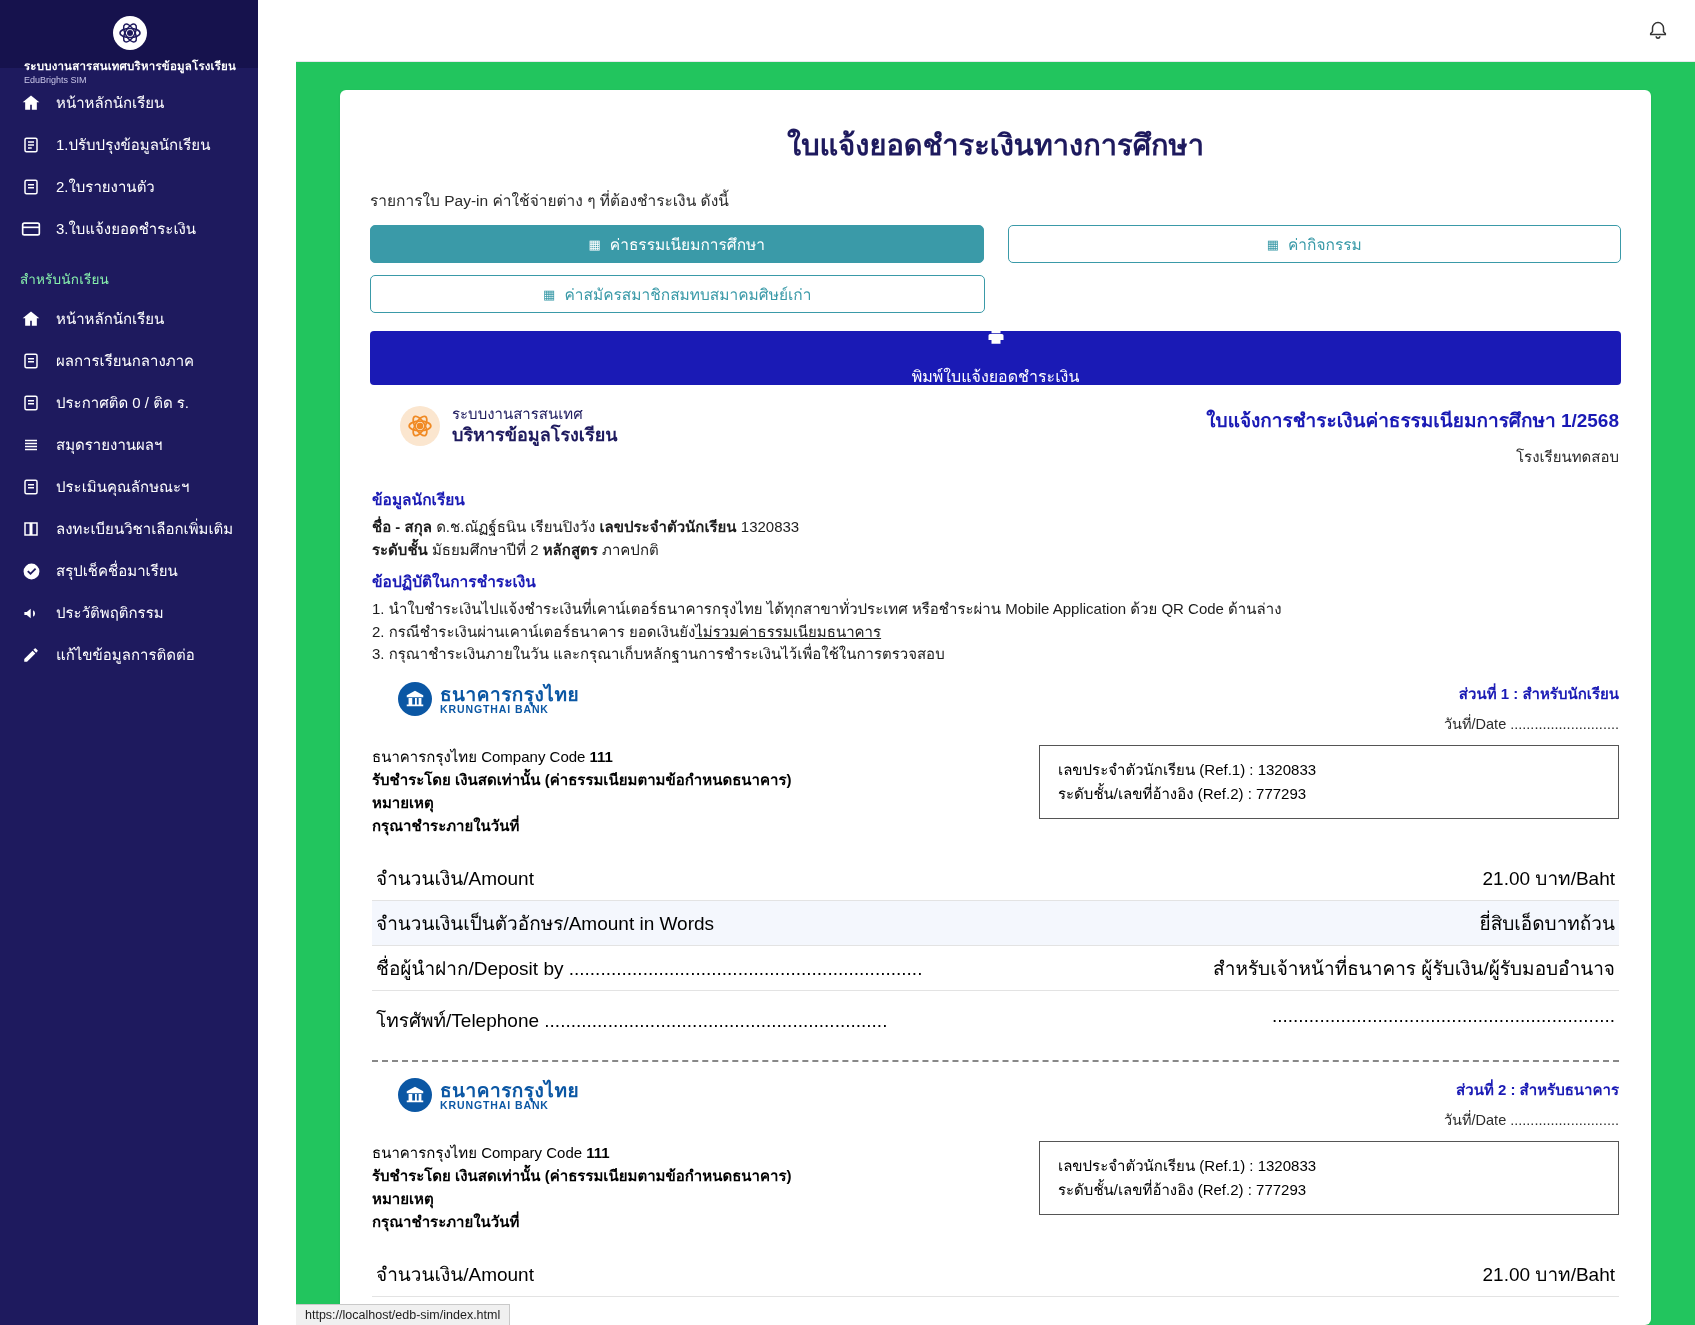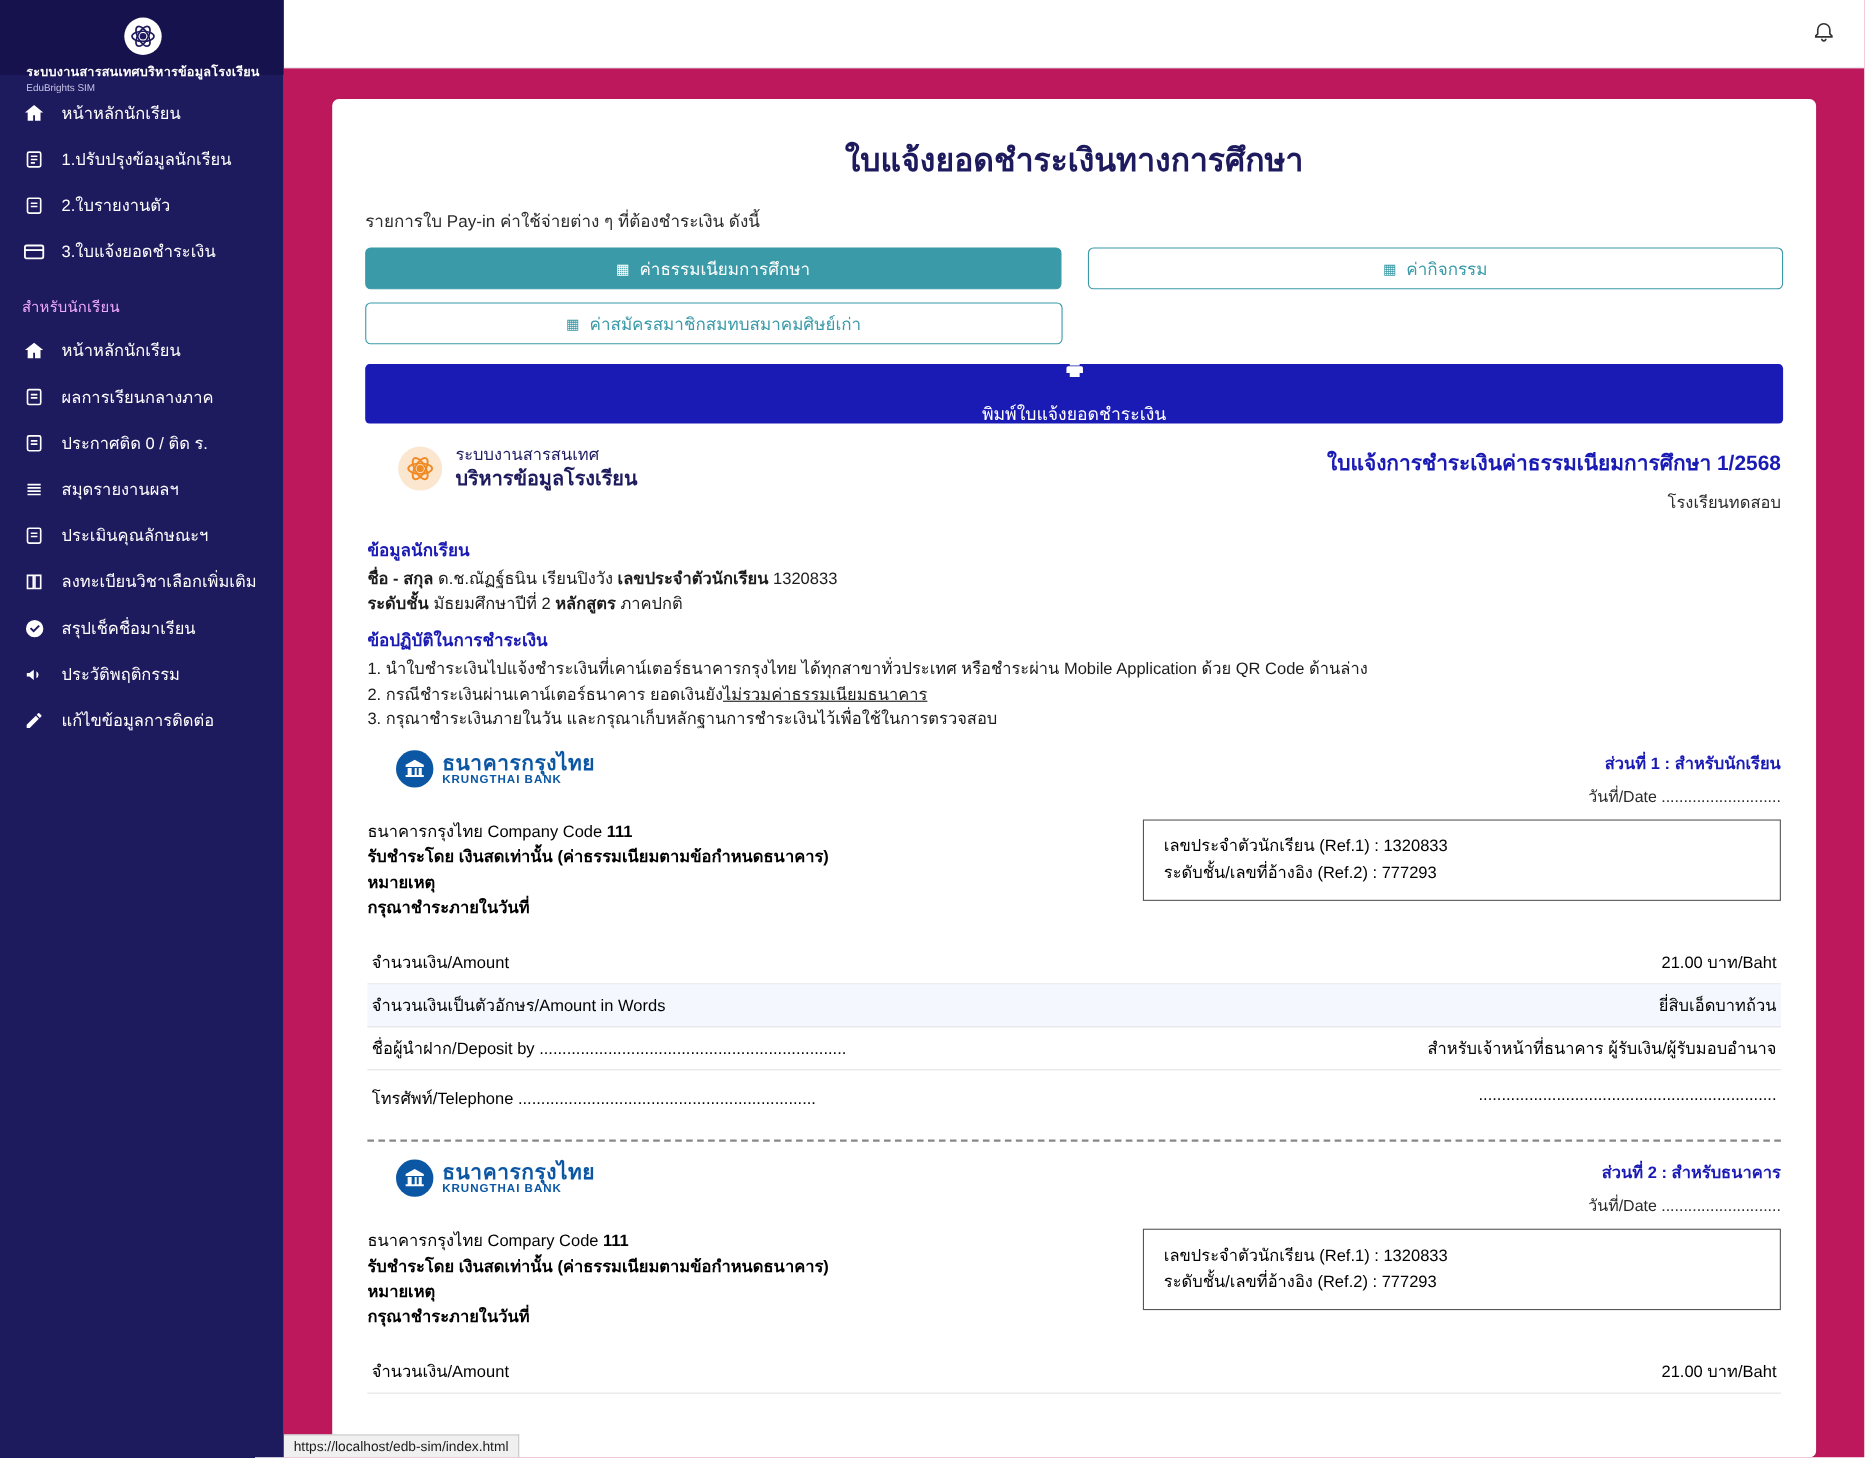--- a/index.html
+++ b/index.html
@@ -59,33 +59,34 @@
     white-space: nowrap;
   }
   .nav-ico {
     width: 22px; height: 22px;
     display: flex; align-items: center; justify-content: center;
     flex: 0 0 22px;
   }
   .nav-ico svg { display: block; }
   .section-label {
     font-size: 13.5px;
-    color: #f0abfc;
+    color: #86efac;
     padding: 18px 12px 8px 20px;
     letter-spacing: .2px;
   }
 
   
   .main {
     flex: 1;
-    background: #be185d;
+    background: #22c55e;
     display: flex;
     flex-direction: column;
     overflow: hidden;
     position: relative;
+    margin-left: 38px;
   }
   .topbar {
     height: 62px;
     background: #ffffff;
     border-bottom: 1px solid #e7e8ee;
     display: flex;
     align-items: center;
     justify-content: flex-end;
     padding: 0 26px;
   }
@@ -213,21 +214,21 @@
     border: 1px solid #555;
     padding: 12px 18px;
     width: 580px;
     font-size: 15px;
     line-height: 1.62;
     align-self: flex-start;
   }
   .amt-row {
     display: flex;
     justify-content: space-between;
-    font-size: 15px;
+    font-size: 19px;
     padding: 7px 4px;
     border-bottom: 1px solid #e3e3e3;
   }
   .amt-row.alt { background: #f4f7fd; }
   .amt-row.plain { border-bottom: none; }
   .dashes {
     border-top: 2px dashed #888;
     margin: 18px 0 16px 0;
   }
 

